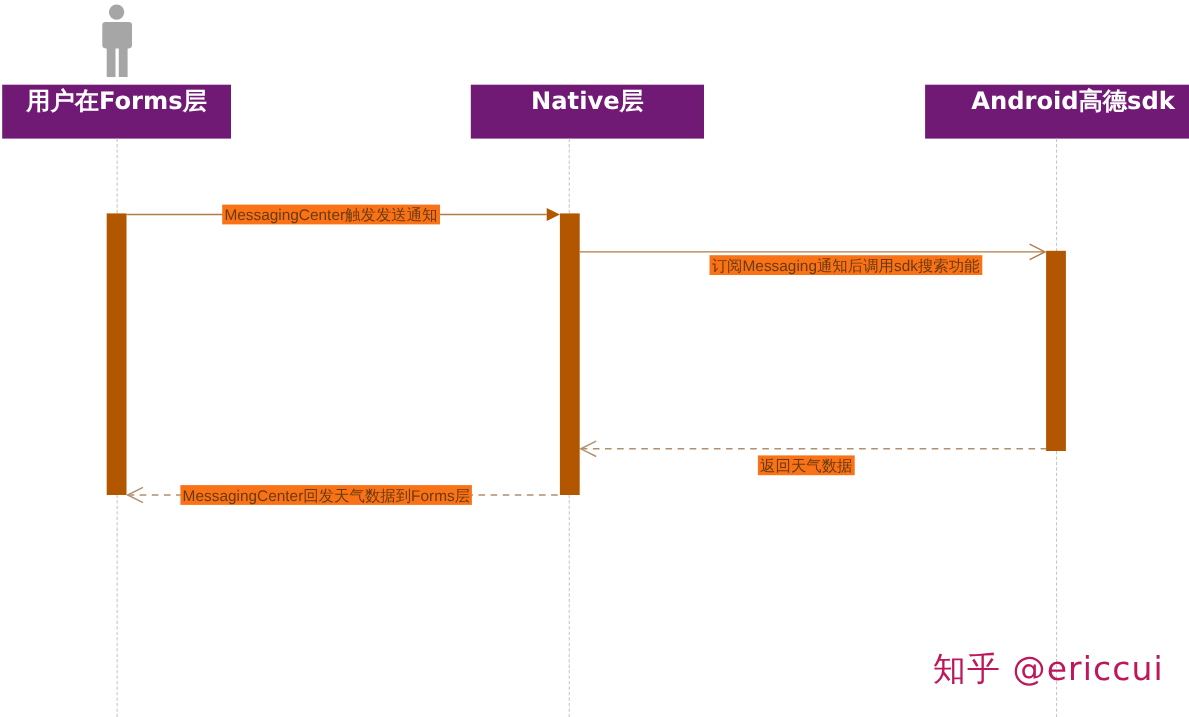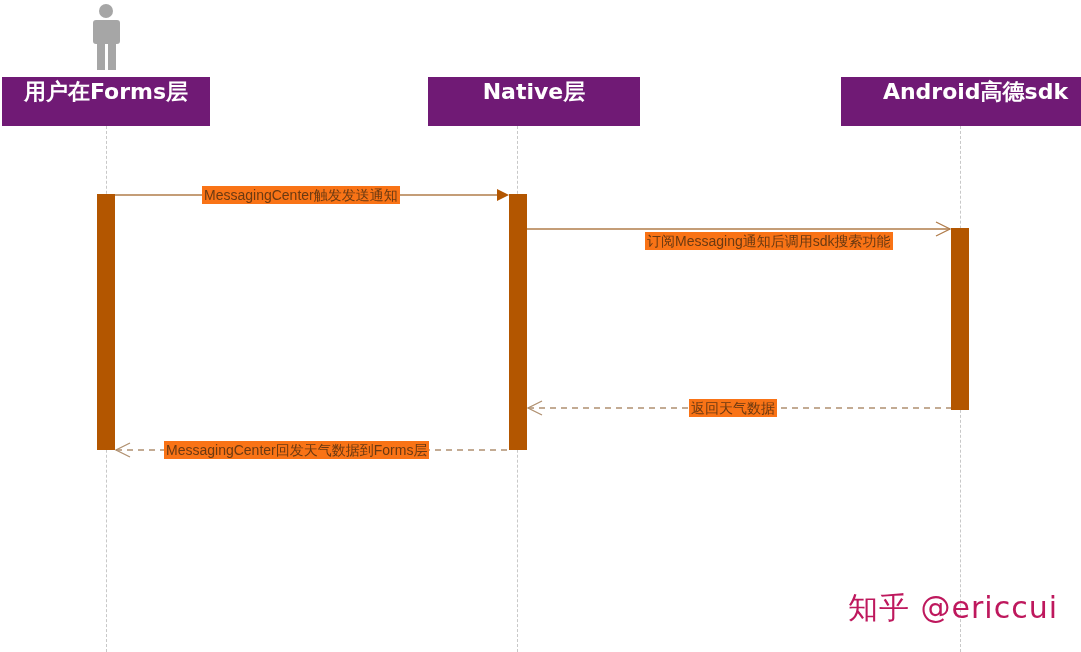--- a/index.html
+++ b/index.html
@@ -49,16 +49,16 @@
   <line x1="116" y1="450" x2="509" y2="450" stroke="#b09070" stroke-width="1.3" stroke-dasharray="6,5"></line>
   <polyline points="130,443 116,450 130,457" fill="none" stroke="#b09070" stroke-width="1.3"></polyline>
 </svg>
 
 <div class="activation" style="left:97px;top:194px;height:256px;"></div>
 <div class="activation" style="left:509px;top:194px;height:256px;"></div>
 <div class="activation" style="left:951px;top:228px;height:182px;"></div>
 
 <div class="msg-label" style="left:202px;top:186px;">MessagingCenter触发发送通知</div>
 <div class="msg-label" style="left:599px;top:232px;margin-left:46px;">订阅Messaging通知后调用sdk搜索功能</div>
-<div class="msg-label" style="left:689px;top:399px;">返回天气数据</div>
+<div class="msg-label" style="left:689px;top:414px;">返回天气数据</div>
 <div class="msg-label" style="left:164px;top:441px;">MessagingCenter回发天气数据到Forms层</div>
 
 <div class="watermark">知乎 @ericcui</div>
 
 </body></html>

